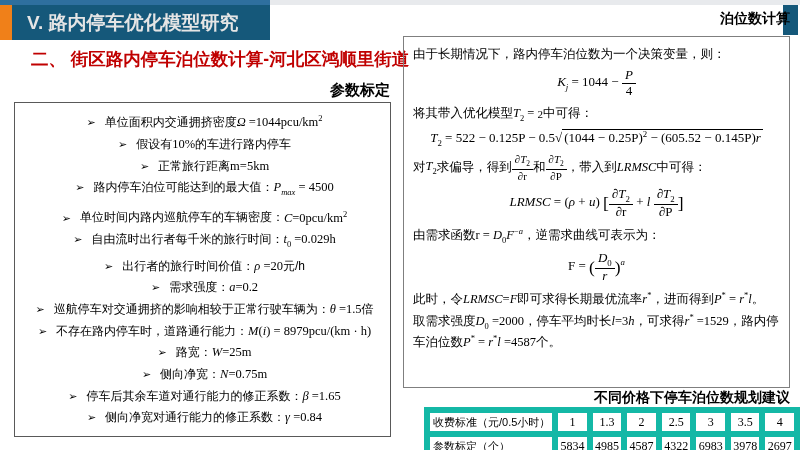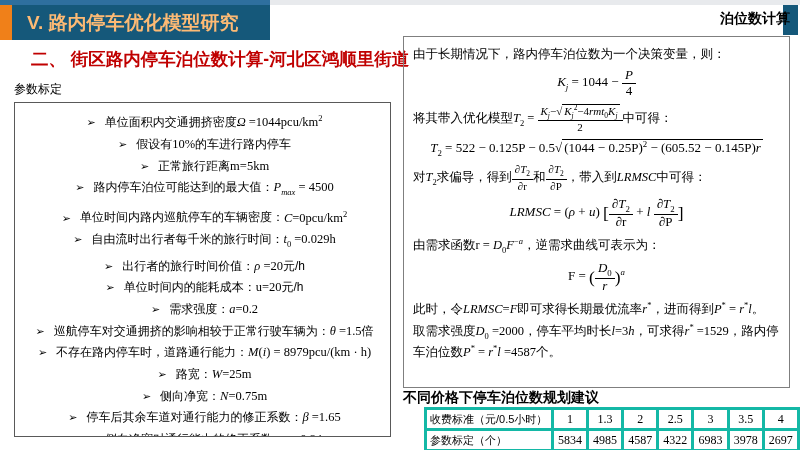--- a/index.html
+++ b/index.html
@@ -4,27 +4,27 @@
 <style>
   html,body{margin:0;padding:0;background:#fff;}
   .slide{position:relative;width:800px;height:450px;background:#ffffff;overflow:hidden;
          font-family:"Liberation Sans",sans-serif;color:#000;}
 
   
   .strip-left{position:absolute;left:0;top:0;width:270px;height:5px;background:#2e6f9e;}
   .strip-right{position:absolute;left:270px;top:0;width:530px;height:5px;background:#e8eaed;}
   .orange-block{position:absolute;left:0;top:5px;width:12px;height:35px;background:#f08019;}
   .title-box{position:absolute;left:12px;top:5px;width:258px;height:35px;background:#15587a;
-             color:#fdba74;font-weight:bold;font-size:19px;line-height:35px;padding-left:15px;
+             color:#e5e5e5;font-weight:bold;font-size:19px;line-height:35px;padding-left:15px;
              box-sizing:border-box;white-space:nowrap;}
   .corner-block{position:absolute;left:783px;top:5px;width:15px;height:30px;background:#15587a;}
   .subtitle{position:absolute;left:31px;top:47px;font-size:17.5px;font-weight:bold;color:#c00000;white-space:nowrap;}
 
   
-  .lp-title{position:absolute;left:14px;top:81px;width:376px;text-align:left;font-size:12px;font-weight:normal;}
+  .lp-title{position:absolute;left:14px;top:81px;width:376px;text-align:right;font-size:15px;font-weight:bold;}
   .lp-box{position:absolute;left:14px;top:102px;width:377px;height:335px;border:1px solid #595959;
           box-sizing:border-box;padding:5px 6px 0 10px;overflow:hidden;}
   .lp-box ul{margin:0;padding:0;list-style:none;}
   .lp-box li{font-size:12px;line-height:21.7px;white-space:nowrap;padding-left:21px;text-indent:-21px;text-align:center;}
   .lp-box li::before{content:"➢";margin-right:9px;font-size:11px;}
 
   
   .rp-title{position:absolute;left:403px;top:10px;width:387px;text-align:right;font-size:14px;font-weight:bold;}
   .rp-box{position:absolute;left:403px;top:36px;width:387px;height:352px;border:1px solid #7f7f7f;
           box-sizing:border-box;padding:5px 9px;overflow:hidden;}
@@ -34,23 +34,23 @@
   sub,sup{font-size:0.68em;}
   .frac{display:inline-block;vertical-align:middle;text-align:center;line-height:1.15;}
   .frac .fn{display:block;border-bottom:1px solid #000;padding:0 3px;}
   .frac .fd{display:block;}
   .fs{font-size:11px;}
   .sqrt{white-space:nowrap;}
   .sqrt .sq{border-top:1px solid #000;padding:0 2px;}
   .br{font-size:1.35em;vertical-align:middle;font-family:"Liberation Serif",serif;}
 
   
-  .tbl-title{position:absolute;left:403px;top:389px;width:387px;text-align:left;font-size:14px;font-weight:bold;}
+  .tbl-title{position:absolute;left:403px;top:389px;width:387px;text-align:right;font-size:14px;font-weight:bold;}
   table.price{position:absolute;left:424px;top:407px;border-collapse:collapse;table-layout:fixed;}
-  table.price td{border:3px solid #14b8a6;height:18px;text-align:center;vertical-align:middle;
+  table.price td{border:6px solid #14b8a6;height:18px;text-align:center;vertical-align:middle;
                  font-family:"Liberation Serif",serif;font-size:12px;padding:0;}
   table.price td.lab{width:122px;text-align:left;padding-left:3px;
                      font-family:"Liberation Sans",sans-serif;font-size:11px;white-space:nowrap;}
   table.price td.val{width:35px;}
 </style>
 </head>
 <body>
 
 <div class="slide">
 
@@ -65,36 +65,35 @@
   <div class="lp-title">参数标定</div>
   <div class="lp-box">
     <ul>
       <li>单位面积内交通拥挤密度<span class="m"><i>Ω</i> =1044pcu/km<sup>2</sup></span></li>
       <li>假设有<span class="m">10%</span>的车进行路内停车</li>
       <li>正常旅行距离<span class="m">m=5km</span></li>
       <li>路内停车泊位可能达到的最大值：<span class="m"><i>P<sub>max</sub></i> = 4500</span></li>
       <li>单位时间内路内巡航停车的车辆密度：<span class="m"><i>C</i>=0pcu/km<sup>2</sup></span></li>
       <li>自由流时出行者每千米的旅行时间：<span class="m"><i>t</i><sub>0</sub> =0.029h</span></li>
       <li>出行者的旅行时间价值：<span class="m"><i>ρ</i> =20</span>元/h</li>
-      <li>单位时间内的能耗成本：<span class="m">u=20</span>元/h</li>
       <li>需求强度：<span class="m"><i>a</i>=0.2</span></li>
       <li>巡航停车对交通拥挤的影响相较于正常行驶车辆为：<span class="m"><i>θ</i> =1.5</span>倍</li>
       <li>不存在路内停车时，道路通行能力：<span class="m"><i>M</i>(<i>i</i>) = 8979pcu/(km · h)</span></li>
       <li>路宽：<span class="m"><i>W</i>=25m</span></li>
       <li>侧向净宽：<span class="m"><i>N</i>=0.75m</span></li>
       <li>停车后其余车道对通行能力的修正系数：<span class="m"><i>β</i> =1.65</span></li>
       <li>侧向净宽对通行能力的修正系数：<span class="m"><i>γ</i> =0.84</span></li>
     </ul>
   </div>
 
   <div class="rp-title">泊位数计算</div>
   <div class="rp-box">
     <div class="rt">由于长期情况下，路内停车泊位数为一个决策变量，则：</div>
     <div class="rf"><i>K</i><sub><i>j</i></sub> = 1044 − <span class="frac"><span class="fn"><i>P</i></span><span class="fd">4</span></span></div>
-    <div class="rt">将其带入优化模型<span class="m"><i>T</i><sub>2</sub> = <span class="frac fs"><span class="fn"><i>K</i><sub><i>j</i></sub>−<span class="sqrt">√<span class="sq"><i>K</i><sub><i>j</i></sub><sup>2</sup>−4<i>rmt</i><sub>0</sub><i>K</i><sub><i>j</i></sub></span></span></span><span class="fd">2</span></span></span>中可得：</div>
+    <div class="rt">将其带入优化模型<span class="m"><i>T</i><sub>2</sub> = <span class="frac fs"><span class="fd">2</span></span></span>中可得：</div>
     <div class="rf"><i>T</i><sub>2</sub> = 522 − 0.125P − 0.5<span class="sqrt">√<span class="sq">(1044 − 0.25P)<sup>2</sup> − (605.52 − 0.145P)<i>r</i></span></span></div>
     <div class="rt">对<span class="m"><i>T</i><sub>2</sub></span>求偏导，得到<span class="m"><span class="frac fs"><span class="fn">∂<i>T</i><sub>2</sub></span><span class="fd">∂r</span></span></span>和<span class="m"><span class="frac fs"><span class="fn">∂<i>T</i><sub>2</sub></span><span class="fd">∂P</span></span></span>，带入到<span class="m"><i>LRMSC</i></span>中可得：</div>
     <div class="rf"><i>LRMSC</i> = (<i>ρ</i> + <i>u</i>) <span class="br">[</span><span class="frac"><span class="fn">∂<i>T</i><sub>2</sub></span><span class="fd">∂r</span></span> + <i>l</i> <span class="frac"><span class="fn">∂<i>T</i><sub>2</sub></span><span class="fd">∂P</span></span><span class="br">]</span></div>
     <div class="rt">由需求函数<span class="m">r = <i>D</i><sub>0</sub><i>F</i><sup>−<i>a</i></sup></span>，逆需求曲线可表示为：</div>
     <div class="rf">F = <span class="br">(</span><span class="frac"><span class="fn"><i>D</i><sub>0</sub></span><span class="fd"><i>r</i></span></span><span class="br">)</span><sup><i>a</i></sup></div>
     <div class="rt">此时，令<span class="m"><i>LRMSC</i>=<i>F</i></span>即可求得长期最优流率<span class="m"><i>r</i><sup>*</sup></span>，进而得到<span class="m"><i>P</i><sup>*</sup> = <i>r</i><sup>*</sup><i>l</i></span>。</div>
     <div class="rt">取需求强度<span class="m"><i>D</i><sub>0</sub> =2000</span>，停车平均时长<span class="m"><i>l</i>=3<i>h</i></span>，可求得<span class="m"><i>r</i><sup>*</sup> =1529</span>，路内停车泊位数<span class="m"><i>P</i><sup>*</sup> = <i>r</i><sup>*</sup><i>l</i> =4587</span>个。</div>
   </div>
 
   <div class="tbl-title">不同价格下停车泊位数规划建议</div>

